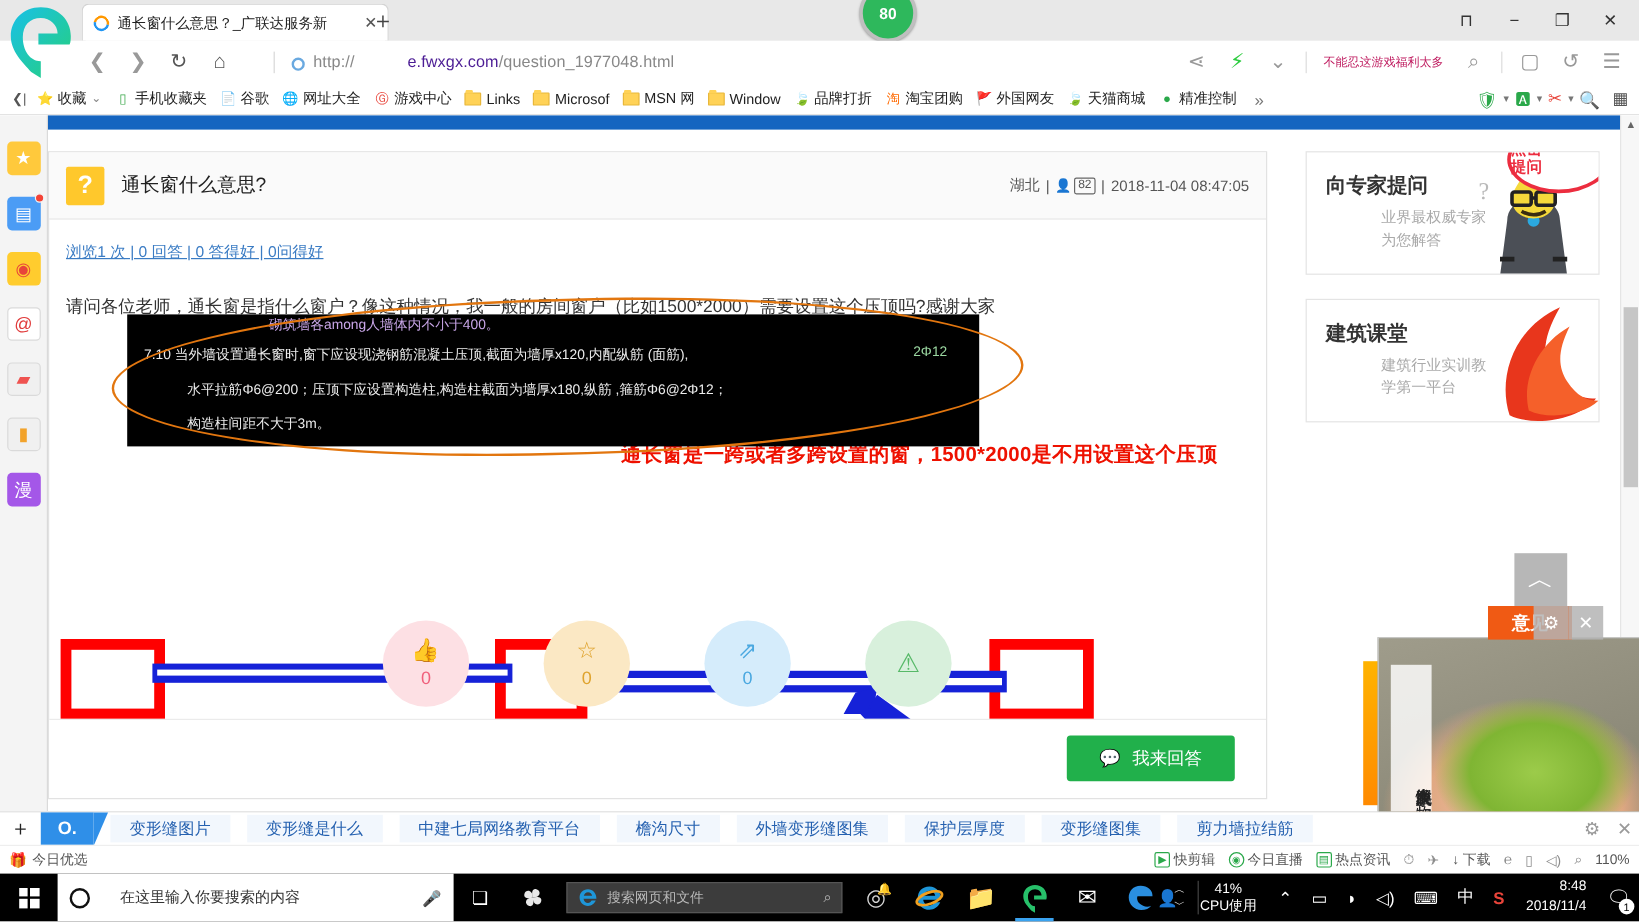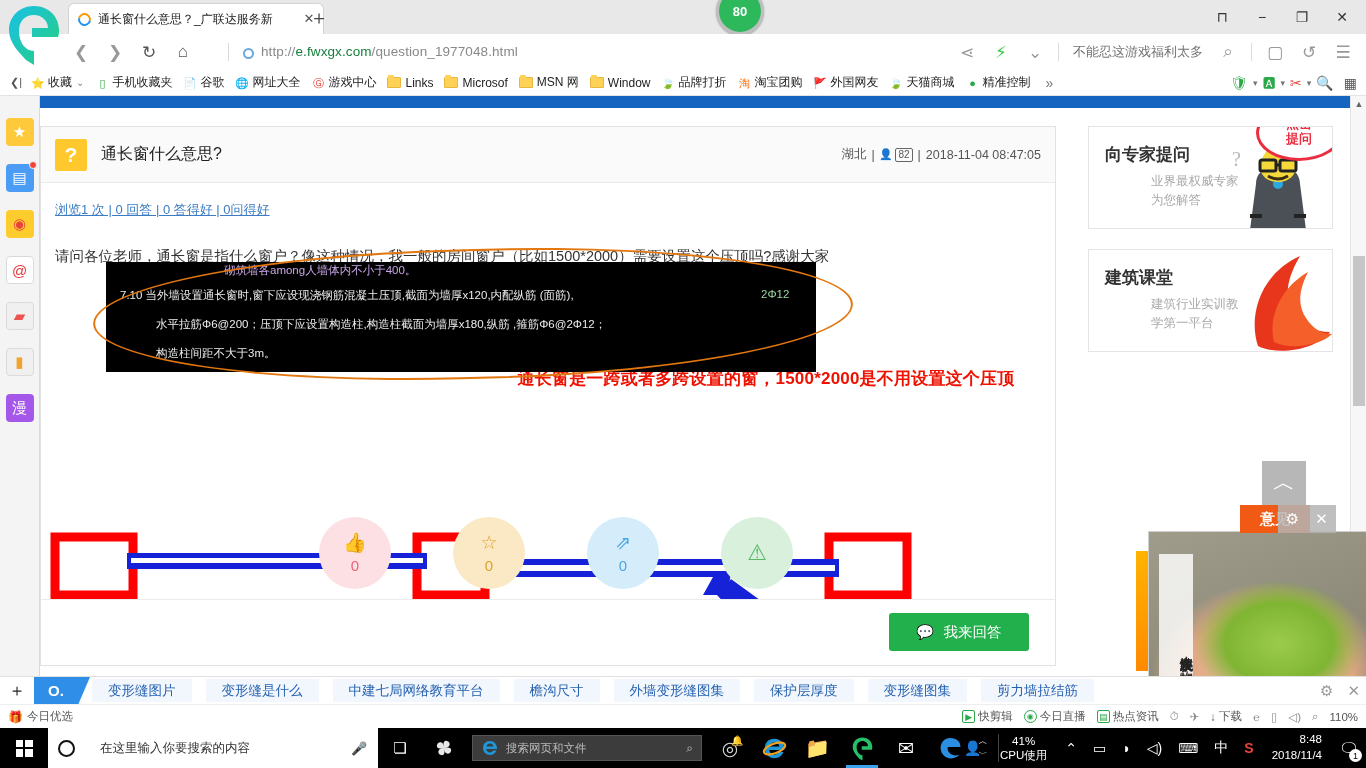--- a/index.html
+++ b/index.html
@@ -70,23 +70,23 @@
   .navbar .left { position:absolute; left:64px; top:1px; display:flex; }
   .url-sep { position:absolute; left:228px; top:9px; width:1px; height:18px; background:#d8d8d8; }
   .url-dot {
     position:absolute; left:243px; top:14px; width:11px; height:11px; border-radius:50%;
     background:#fff; border:2px solid #6aa9e0;
   }
   .url-text {
     position:absolute; left:261px; top:41px; font-size:13.5px; color:#888;
     letter-spacing:.1px;
   }
-  .url-text b { color:#15803d; font-weight:normal; }
+  .url-text b { color:#4c1d95; font-weight:normal;margin-left:44px; }
   .nav-right { position:absolute; right:6px; top:1px; display:flex; align-items:center; height:34px; }
-  .search-phrase { font-size:13px; color:#737373; padding:0 8px; }
+  .search-phrase { font-size:10px; color:#be185d; padding:0 8px; }
   .vsep { width:1px; height:18px; background:#ddd; margin:0 6px; }
 
   .bookmarks {
     position:absolute; left:0; top:70px; width:1366px; height:26px;
     background:#fff; display:flex; align-items:center; font-size:12px; color:#222;
     border-bottom:1px solid #e3e3e3;
   }
   .bm { display:flex; align-items:center; margin-right:11px; white-space:nowrap; }
   .bm-ic { width:14px; height:14px; margin-right:3px; flex:none; display:inline-block; }
   .folder-ic {
@@ -204,21 +204,21 @@
   .rcol { position:absolute; left:1048px; top:30px; width:245px; }
   .rcard {
     border:1px solid #e4e4e4; background:#fff; height:103px; position:relative;
     overflow:hidden; margin-bottom:20px; padding:16px 0 0 16px;
   }
   .rcard h3 { font-size:17px; color:#333; font-weight:bold; }
   .rcard p { font-size:12.5px; color:#aaa; line-height:1.55; margin-top:6px;margin-left:46px; }
   .bubble {
     position:absolute; right:-10px; top:-22px; width:86px; height:56px;
     background:#fff; border:3px solid #ec2d3f; border-radius:50%;
-    color:#ec2d3f; font-size:13px; font-weight:bold; text-align:center;
+    color:#ec2d3f; font-size:13px; font-weight:bold; 
     line-height:1.15; padding-top:9px;
   }
   .mascot { position:absolute; right:2px; bottom:-4px; width:104px; height:100px; }
   .jzkt-logo { position:absolute; right:-16px; top:-4px; width:110px; height:110px; }
 
   .uparrow {
     position:absolute; left:1222px; top:365px; width:44px; height:44px;
     background:rgba(170,170,170,.85); display:flex; align-items:center; justify-content:center;
     color:#fff; font-size:22px; z-index:6;
   }

